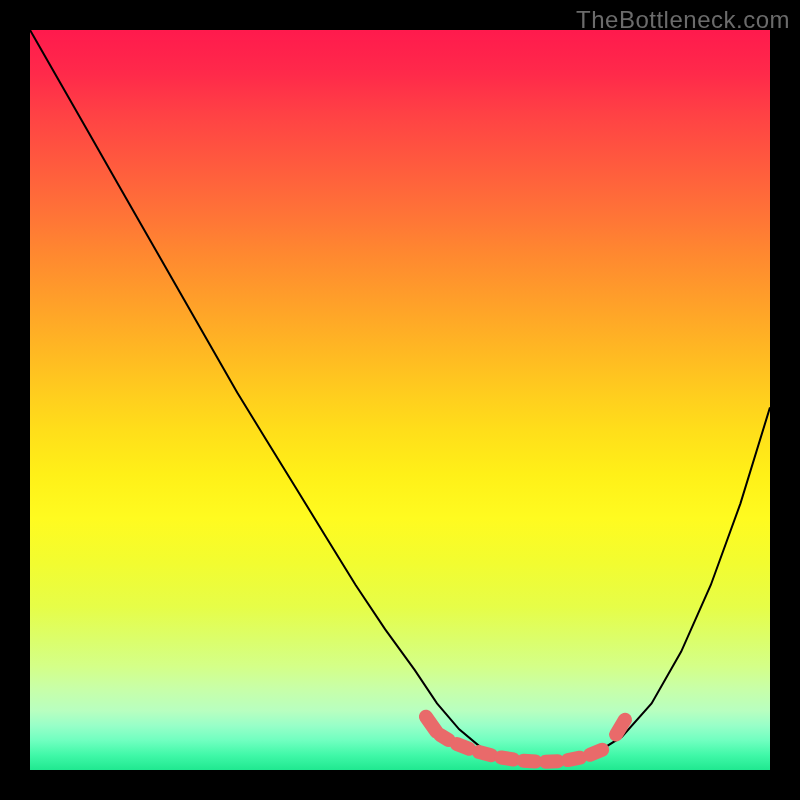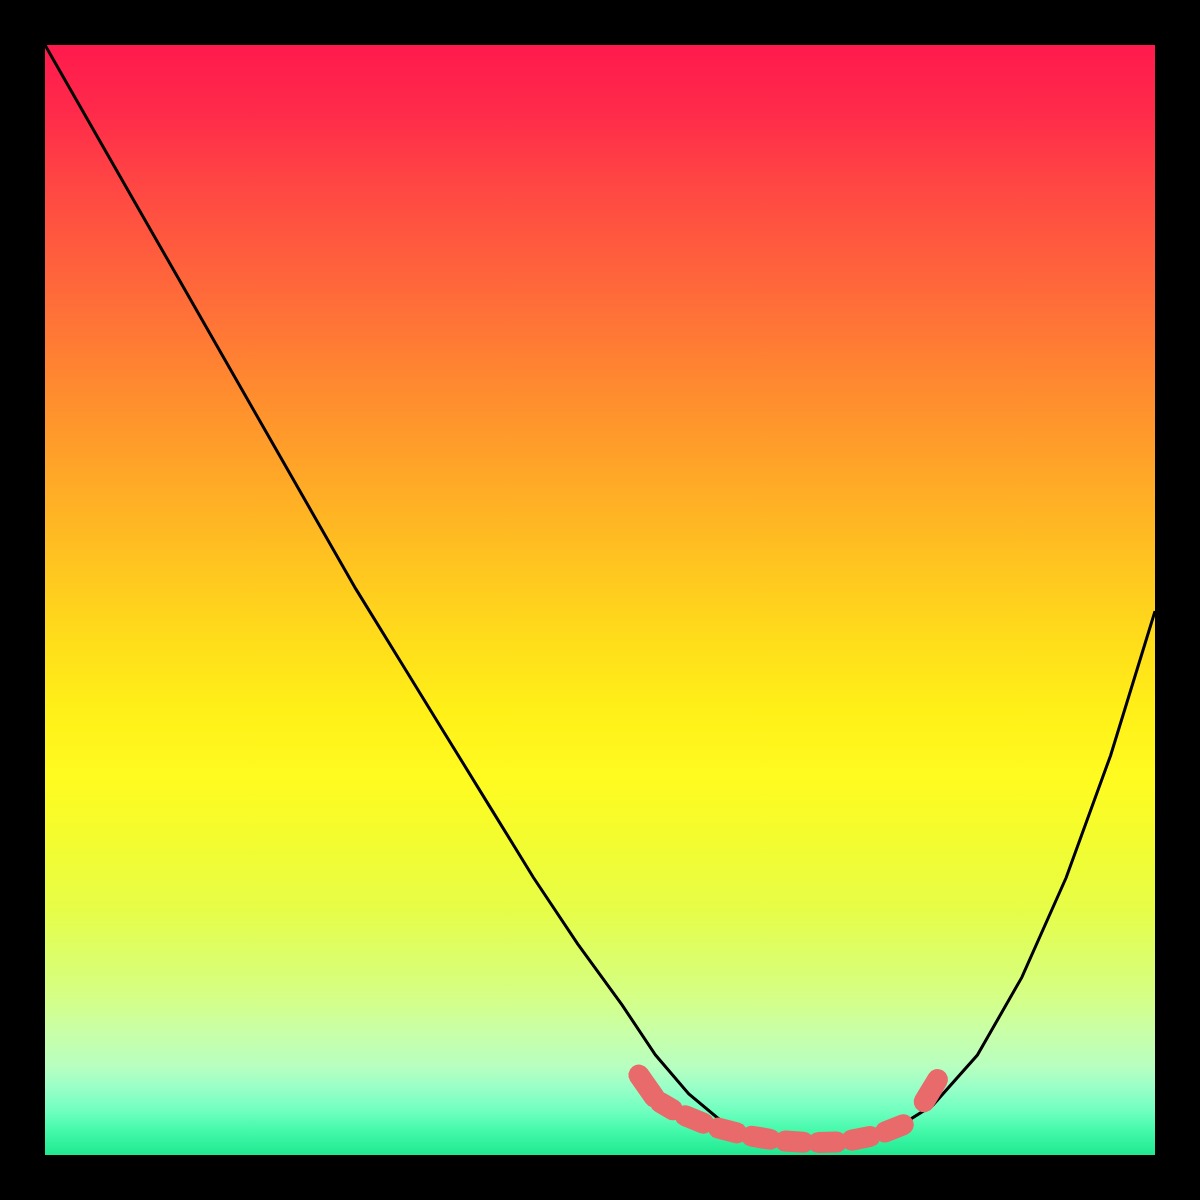--- a/index.html
+++ b/index.html
@@ -83,20 +83,21 @@
   .thin-curve {
     stroke: #000;
     stroke-width: 2;
     fill: none;
   }
 </style>
 </head>
 <body>
 
 <div class="stage">
+  <div class="watermark">TheBottleneck.com</div>
 
   <div class="plot">
     <div class="gradient"></div>
 
     <svg class="curve" viewBox="0 0 740 740" preserveAspectRatio="none">
       <path class="thin-curve" d="M0.0 0.0 L29.6 51.8 L59.2 103.6 L88.8 155.4 L118.4 207.2 L148.0 259.0 L177.6 310.8 L207.2 362.6 L236.8 410.7 L266.4 458.8 L296.0 506.9 L325.6 555.0 L355.2 599.4 L384.8 640.1 L407.0 673.4 L429.2 699.3 L451.4 717.8 L473.6 728.9 L503.2 732.6 L532.8 732.6 L562.4 725.2 L592.0 706.7 L621.6 673.4 L651.2 621.6 L680.8 555.0 L710.4 473.6 L740.0 377.4"></path>
       <g>
           <path class="marker-path" d="M 410.3 705.0 L 418.5 709.9"></path>
           <path class="marker-path" d="M 426.8 713.9 L 439.0 718.8"></path>
           <path class="marker-path" d="M 449.0 722.1 L 461.2 725.3"></path>

